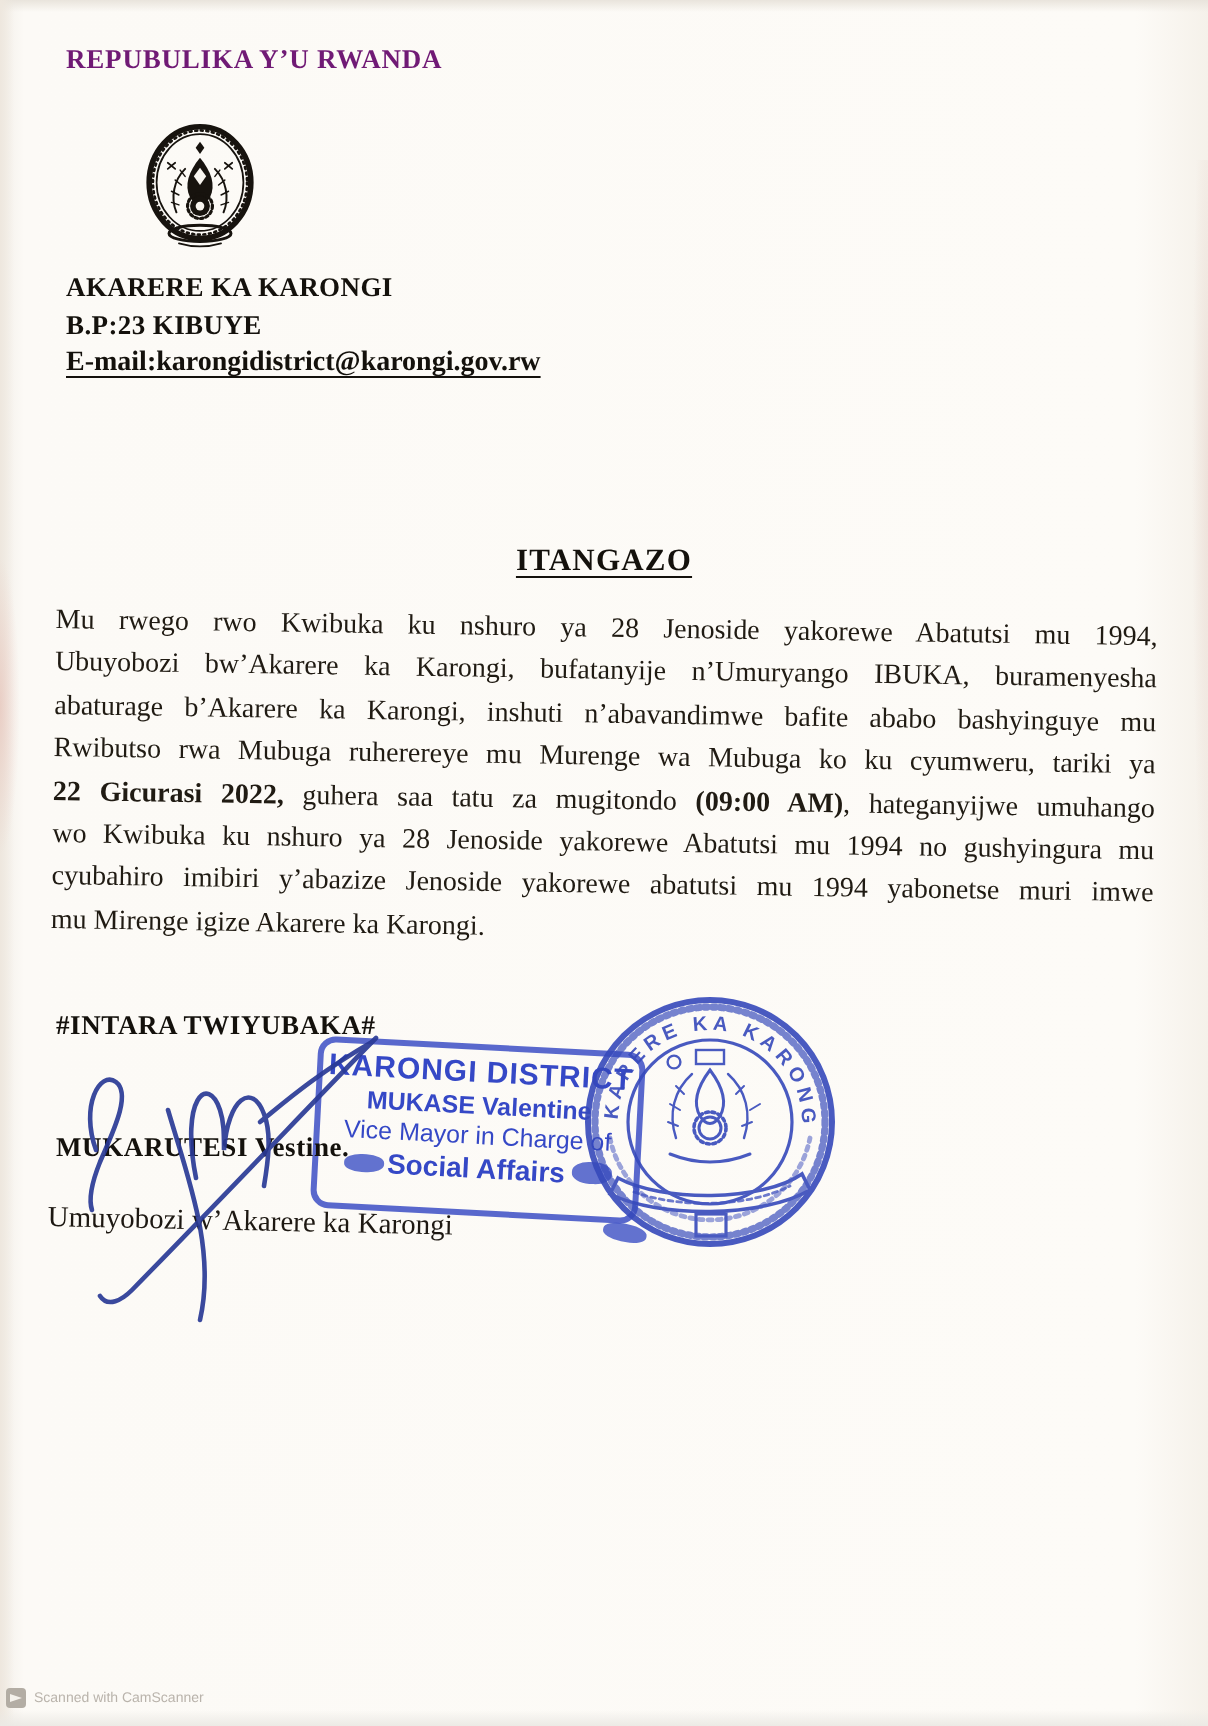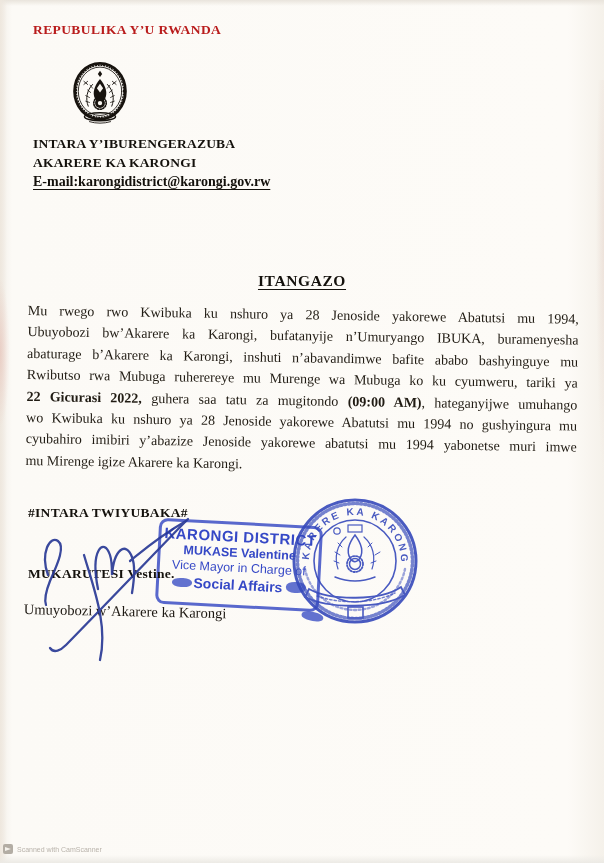--- a/index.html
+++ b/index.html
@@ -11,21 +11,21 @@
   }
   .abs{position:absolute;}
   
   .scan-top{left:0;top:0;width:604px;height:6px;background:linear-gradient(180deg,#e9e4dc,rgba(255,255,255,0));}
   .scan-left{left:0;top:0;width:7px;height:863px;background:linear-gradient(90deg,#eee7de,rgba(255,255,255,0));}
   .scan-bottom{left:0;bottom:0;width:604px;height:8px;background:linear-gradient(0deg,#eceae5,rgba(255,255,255,0));}
   .stain{left:0;top:278px;width:10px;height:150px;background:radial-gradient(ellipse at 0% 50%,rgba(224,160,150,.35),rgba(255,255,255,0) 70%);}
   .stain2{left:596px;top:80px;width:8px;height:400px;background:radial-gradient(ellipse at 100% 40%,rgba(214,180,170,.25),rgba(255,255,255,0) 70%);}
   
   .header{left:33px;top:22px;width:340px;}
-  .republic{font-weight:bold;font-size:13.5px;letter-spacing:.4px;color:#b91c1c;font-family:Liberation Serif, serif;}
+  .republic{font-weight:bold;font-size:13.5px;letter-spacing:.4px;color:#701a75;font-family:Liberation Serif, serif;}
   .emblem{margin:22px 0 4px 36px;display:block;}
   .hline{font-weight:bold;font-size:13.5px;line-height:19px;color:#14110c;letter-spacing:.2px;}
   .email{font-weight:bold;font-size:14px;line-height:20px;color:#14110c;text-decoration:underline;text-underline-offset:3px;}
   
   .title-wrap{left:0;top:272px;width:604px;text-align:center;}
   .title{font-weight:bold;font-size:15.5px;letter-spacing:.6px;text-decoration:underline;text-underline-offset:3px;color:#14110c;}
   
   .para{left:28px;top:300px;width:551px;font-size:14px;color:#201b13;
         transform:rotate(.9deg);transform-origin:0 0;}
   .jline{text-align:justify;line-height:21.4px;height:21.4px;overflow:hidden;white-space:normal;}
@@ -85,22 +85,22 @@
       <circle cx="50" cy="69" r="10" stroke-width="2.6" stroke-dasharray="2 2.4"></circle>
       <path d="M31 74 C26 62 29 48 38 39" stroke-width="1.6"></path>
       <path d="M33 68 l-6 -2 M33 60 l-6 -3 M35 52 l-5 -4 M38 45 l-4 -5" stroke-width="1.2"></path>
       <path d="M69 74 C74 62 71 48 62 39" stroke-width="1.6"></path>
       <path d="M67 68 l6 -2 M67 60 l6 -3 M65 52 l5 -4 M62 45 l4 -5" stroke-width="1.2"></path>
       <ellipse cx="50" cy="91" rx="25" ry="6.5" stroke-width="2.4"></ellipse>
       <path d="M33 99 Q50 104 67 99" stroke-width="1.4"></path>
     </g>
   </svg>
 
-  <div class="hline">INTARA Y’IBURENGERAZUBA</div>
   <div class="hline">AKARERE KA KARONGI</div>
+  <div class="hline">B.P:23 KIBUYE</div>
   <div class="email">E-mail:karongidistrict@karongi.gov.rw</div>
 </div>
 
 <div class="abs title-wrap">
   <span class="title">ITANGAZO</span>
 </div>
 
 <div class="abs para">
   <div class="jline">Mu rwego rwo Kwibuka ku nshuro ya 28 Jenoside yakorewe Abatutsi mu 1994,</div>
   <div class="jline">Ubuyobozi bw’Akarere ka Karongi, bufatanyije n’Umuryango IBUKA, buramenyesha</div>

